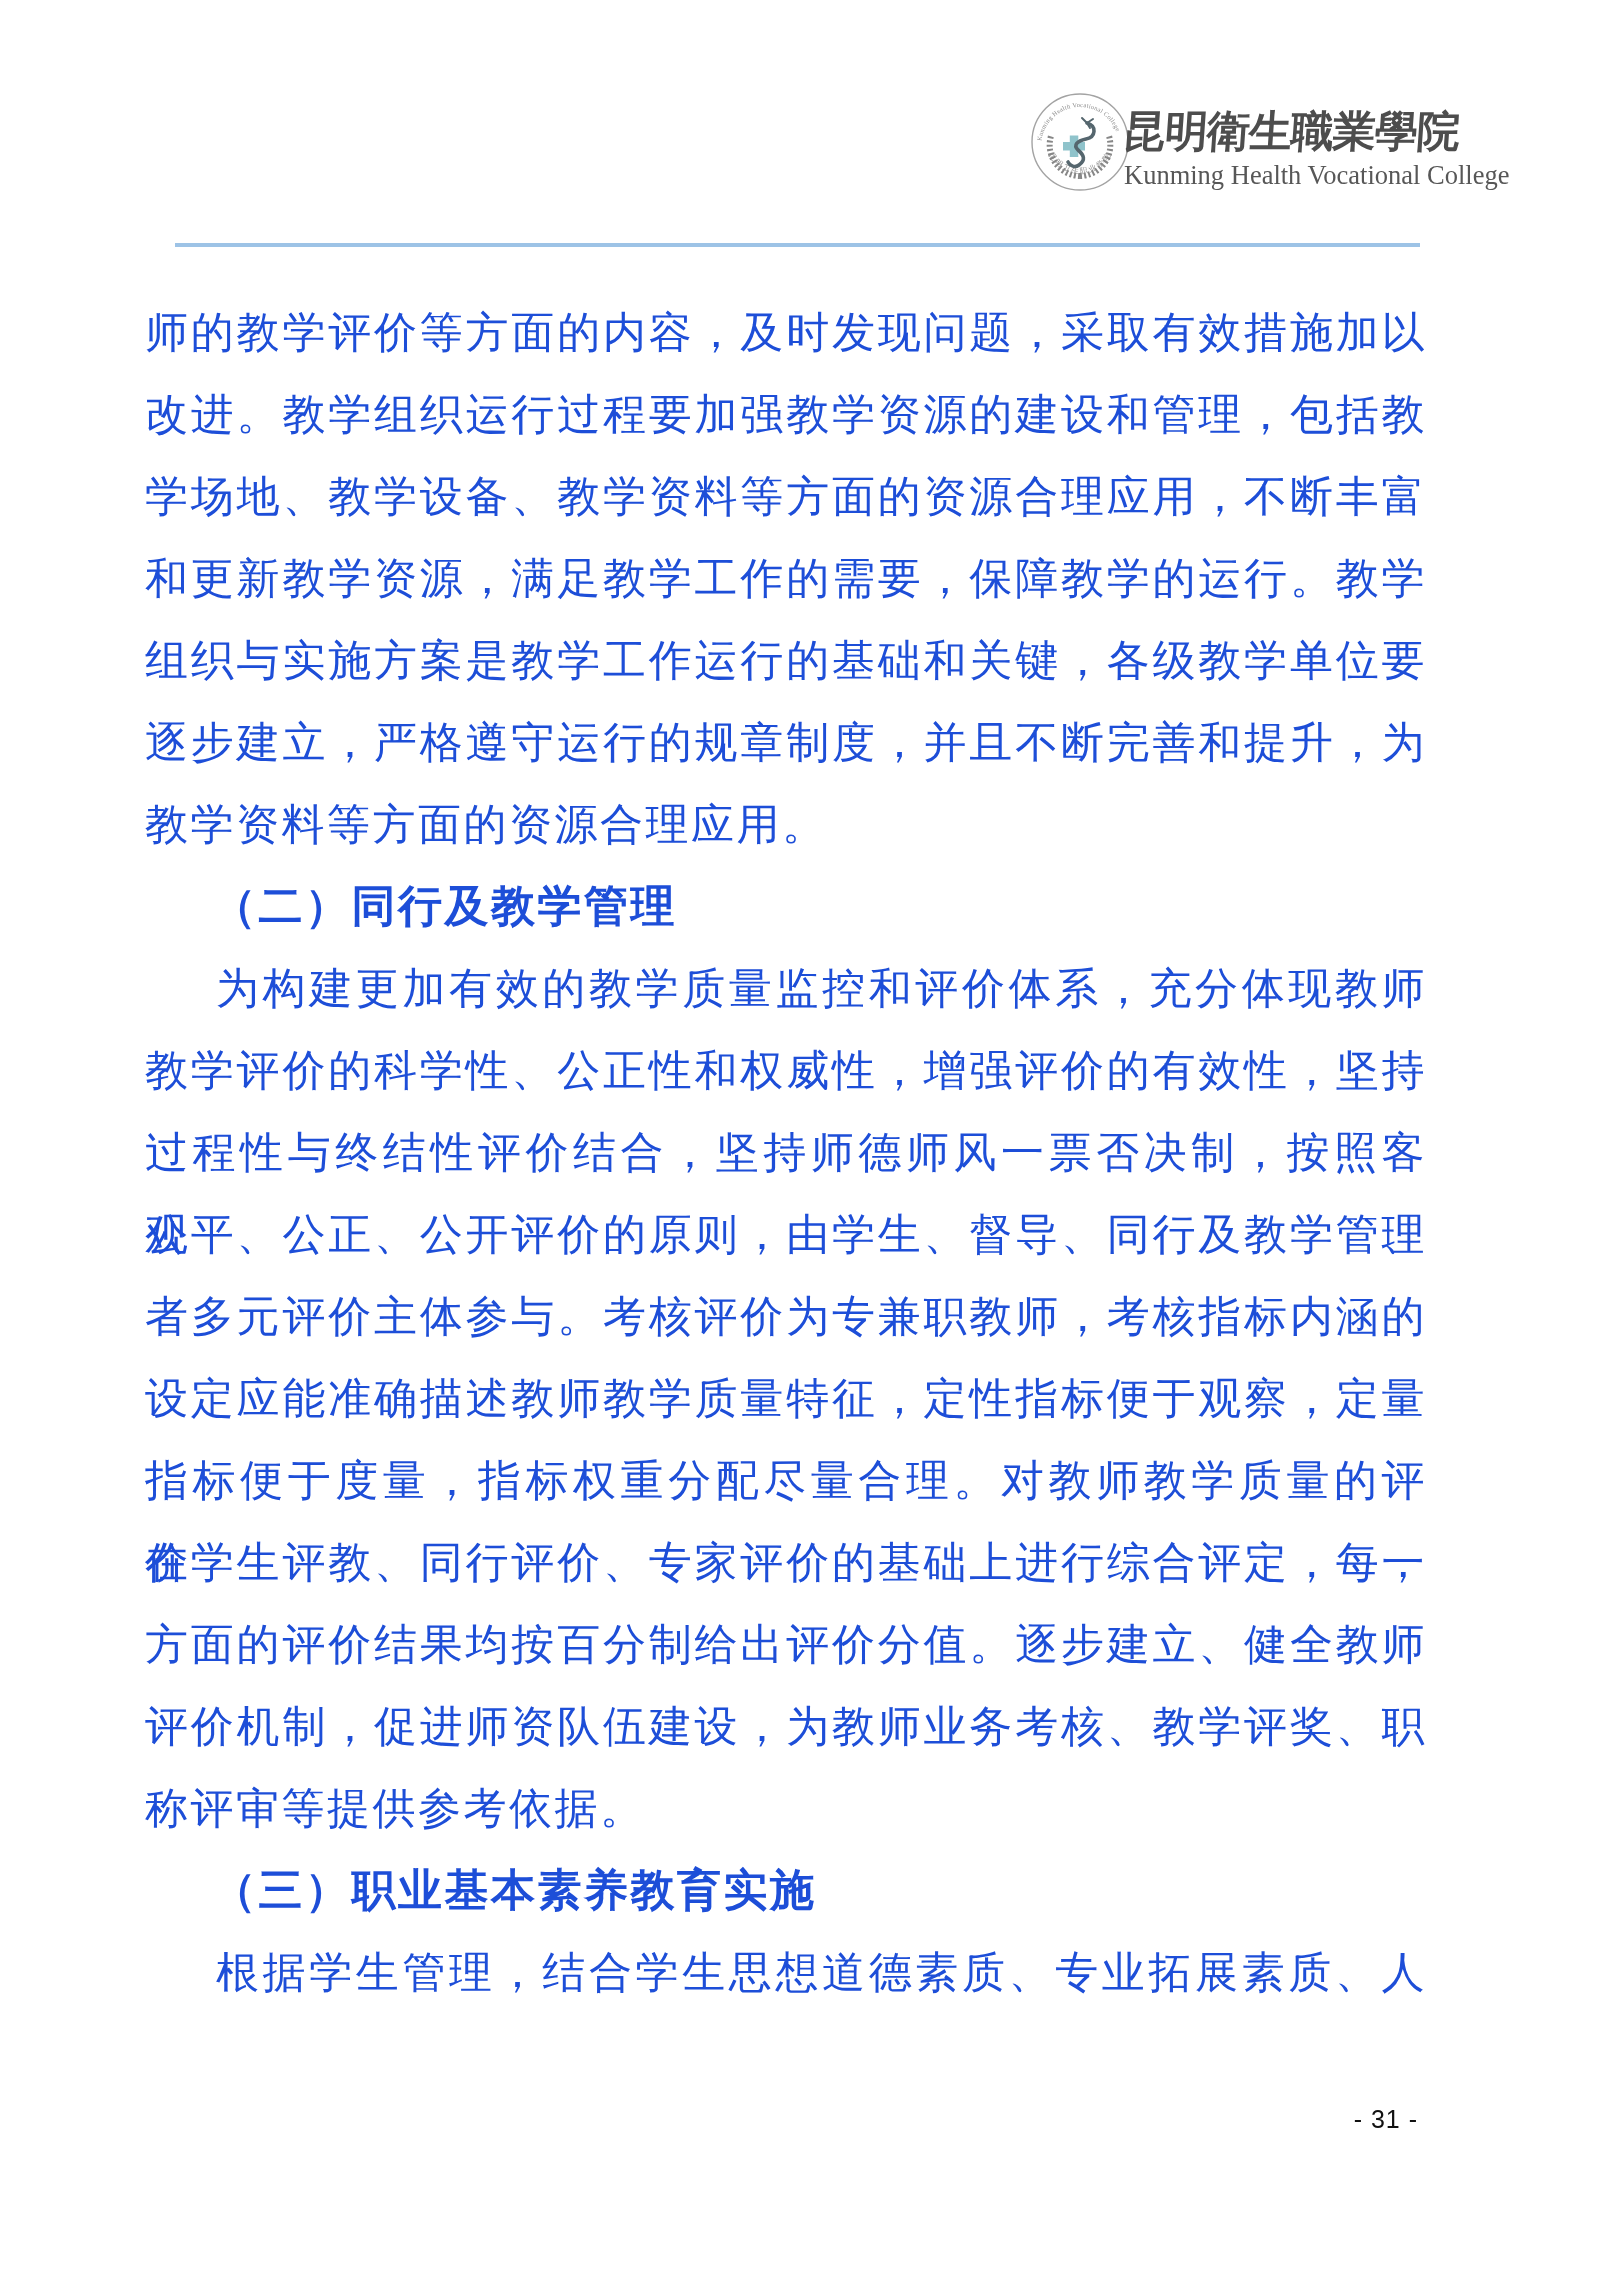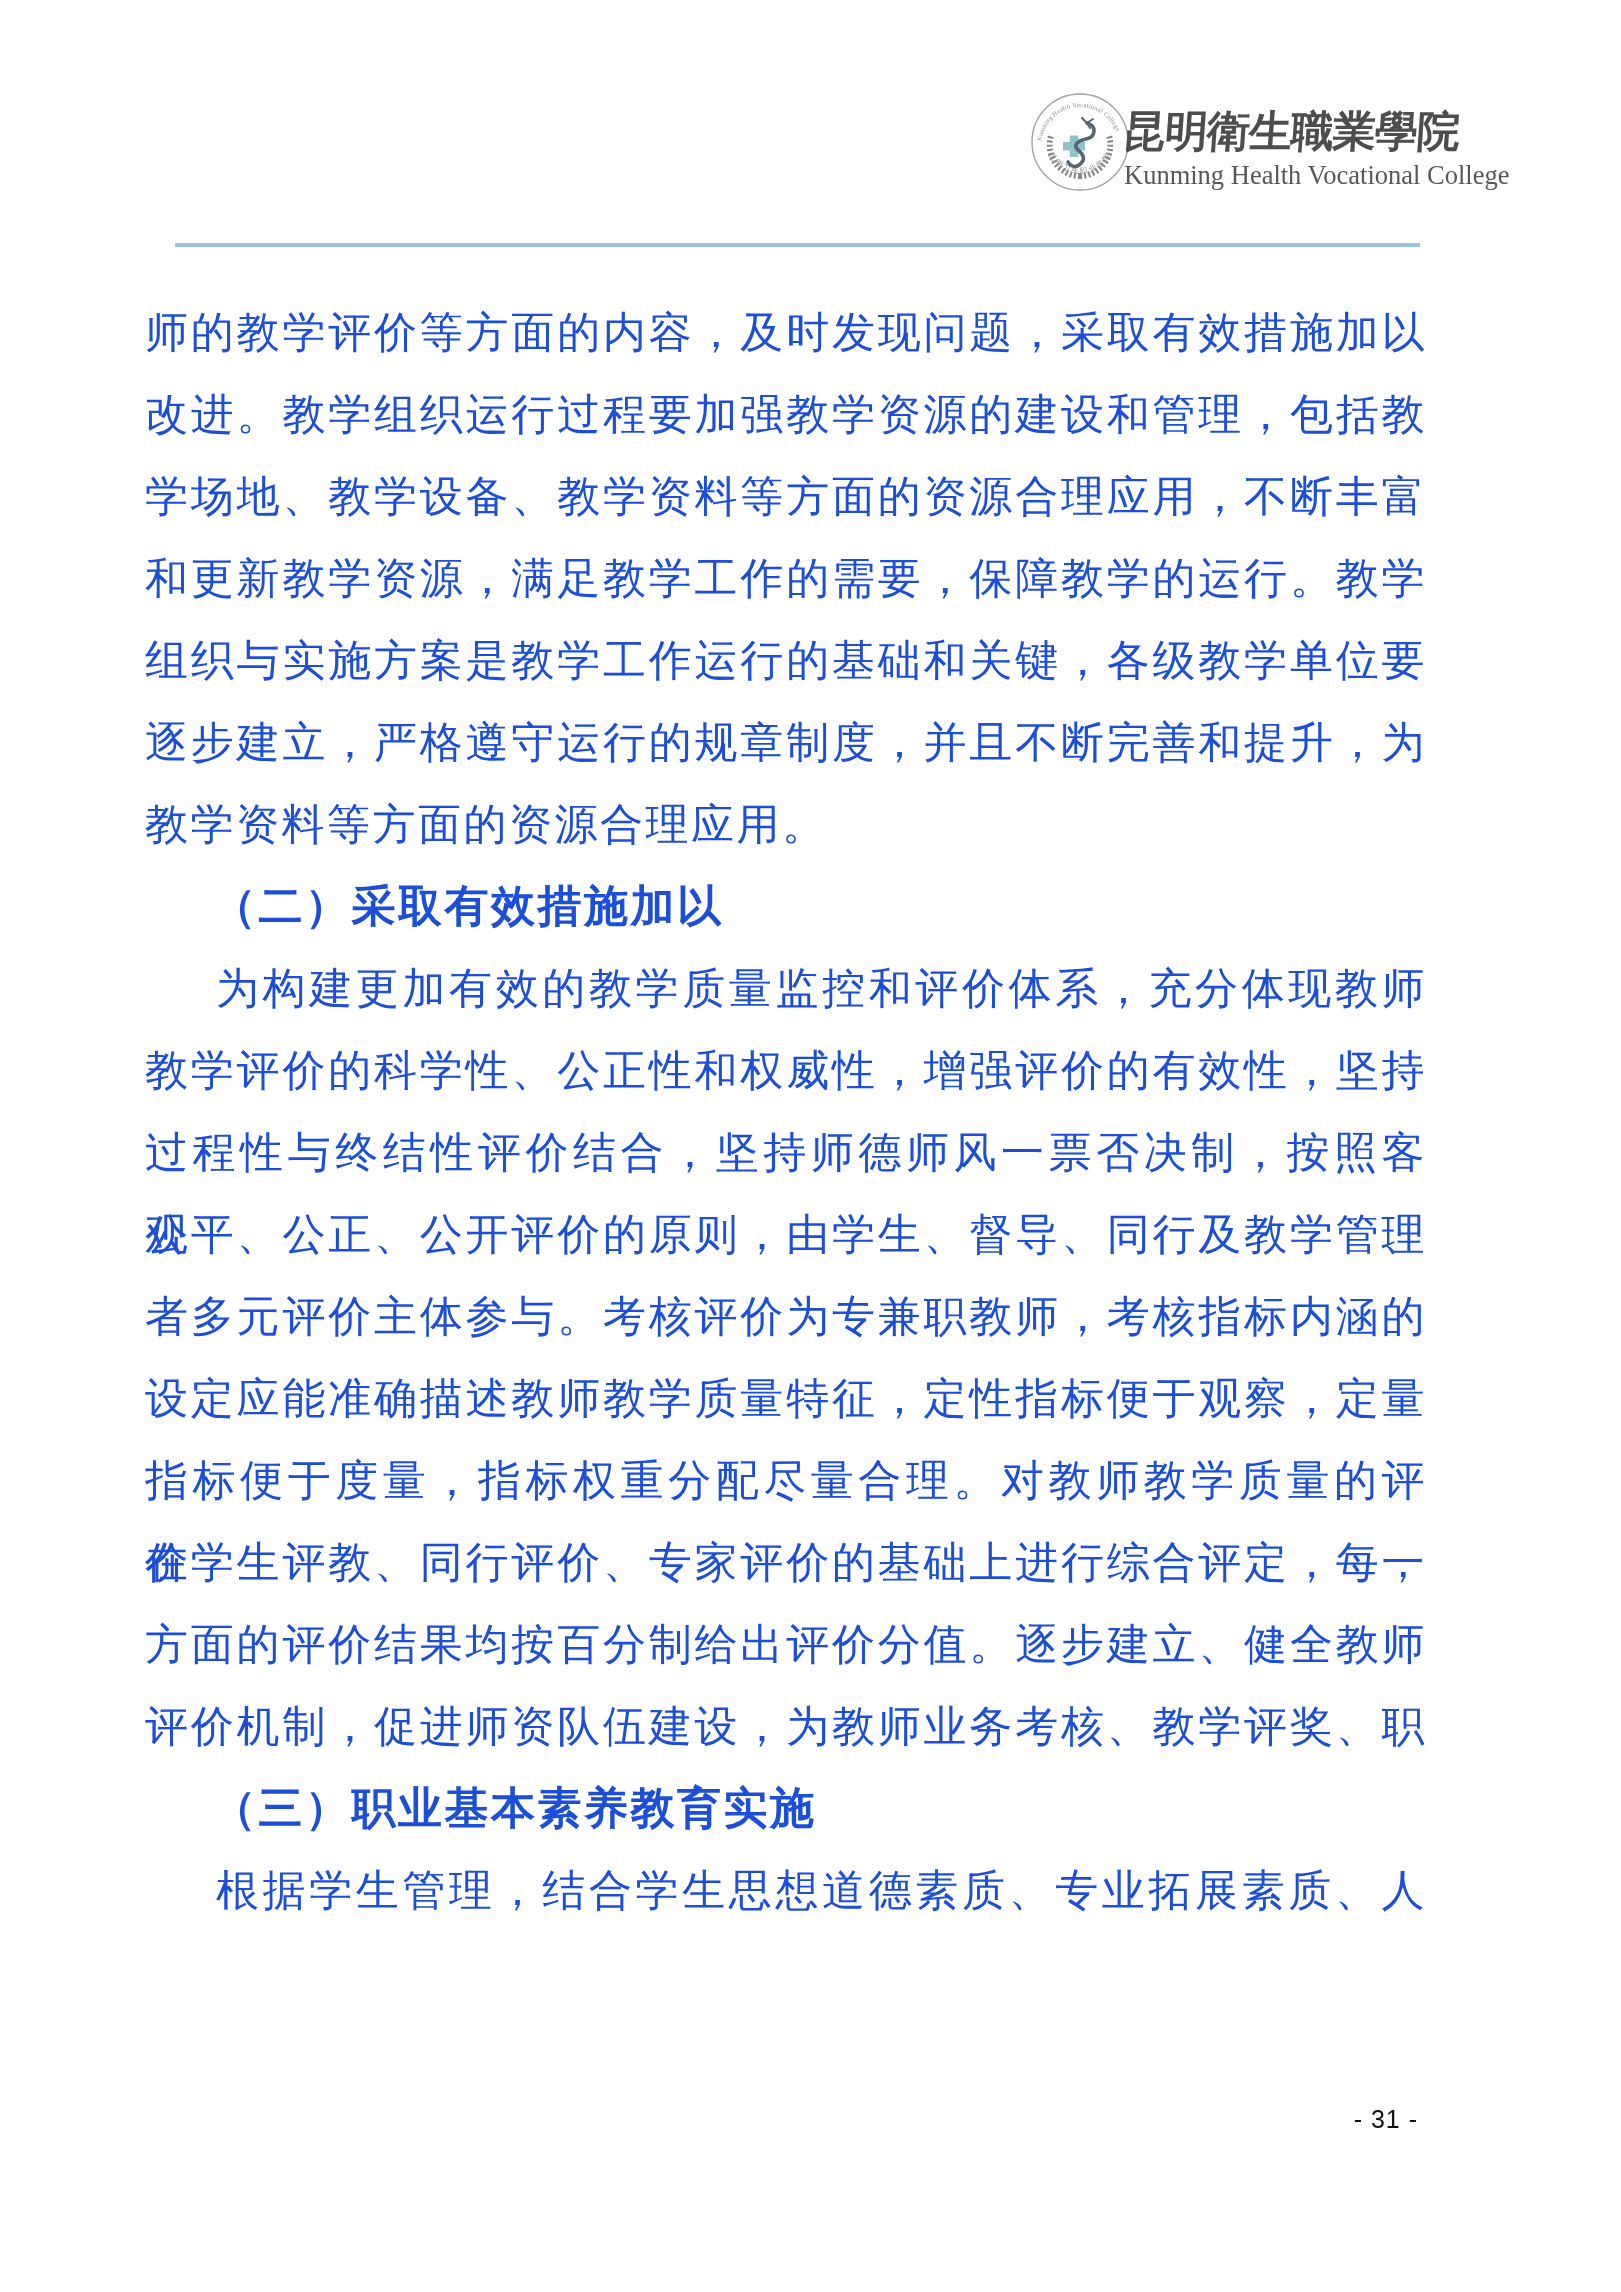--- a/index.html
+++ b/index.html
@@ -101,31 +101,32 @@
   </div>
 
   <main class="doc-body">
       <p class="line s-body fill">师的教学评价等方面的内容，及时发现问题，采取有效措施加以</p>
       <p class="line s-body fill">改进。教学组织运行过程要加强教学资源的建设和管理，包括教</p>
       <p class="line s-body fill">学场地、教学设备、教学资料等方面的资源合理应用，不断丰富</p>
       <p class="line s-body fill">和更新教学资源，满足教学工作的需要，保障教学的运行。教学</p>
       <p class="line s-body fill">组织与实施方案是教学工作运行的基础和关键，各级教学单位要</p>
       <p class="line s-body fill">逐步建立，严格遵守运行的规章制度，并且不断完善和提升，为</p>
       <p class="line s-body">教学资料等方面的资源合理应用。</p>
-      <p class="line s-heading">（二）采取有效措施加以</p>
+      <p class="line s-heading">（二）同行及教学管理</p>
       <p class="line s-body-indent fill">为构建更加有效的教学质量监控和评价体系，充分体现教师</p>
       <p class="line s-body fill">教学评价的科学性、公正性和权威性，增强评价的有效性，坚持</p>
       <p class="line s-body fill">过程性与终结性评价结合，坚持师德师风一票否决制，按照客观、</p>
       <p class="line s-body fill">公平、公正、公开评价的原则，由学生、督导、同行及教学管理</p>
       <p class="line s-body fill">者多元评价主体参与。考核评价为专兼职教师，考核指标内涵的</p>
       <p class="line s-body fill">设定应能准确描述教师教学质量特征，定性指标便于观察，定量</p>
       <p class="line s-body fill">指标便于度量，指标权重分配尽量合理。对教师教学质量的评价，</p>
       <p class="line s-body fill">在学生评教、同行评价、专家评价的基础上进行综合评定，每一</p>
       <p class="line s-body fill">方面的评价结果均按百分制给出评价分值。逐步建立、健全教师</p>
       <p class="line s-body fill">评价机制，促进师资队伍建设，为教师业务考核、教学评奖、职</p>
+      <p class="line s-body">称评审等提供参考依据。</p>
       <p class="line s-heading">（三）职业基本素养教育实施</p>
       <p class="line s-body-indent fill">根据学生管理，结合学生思想道德素质、专业拓展素质、人</p>
     </main>
 
   <div class="page-number">- 31 -</div>
 
 </div>
 
 
 </body></html>

